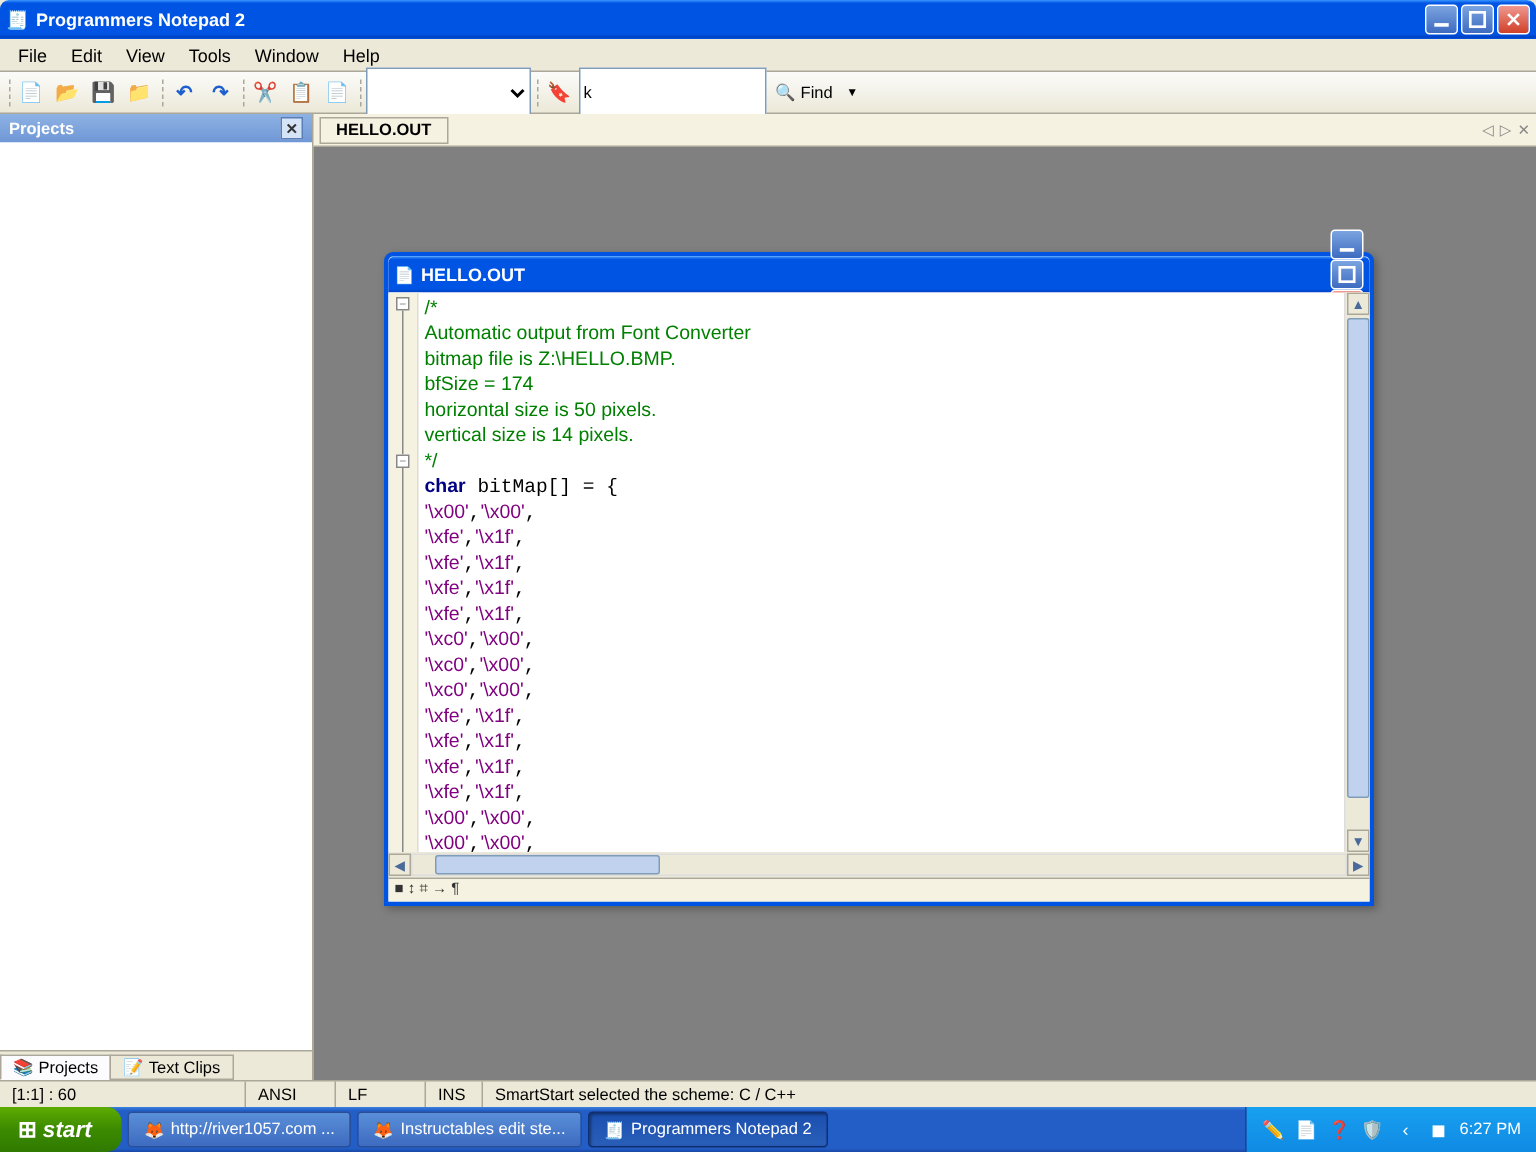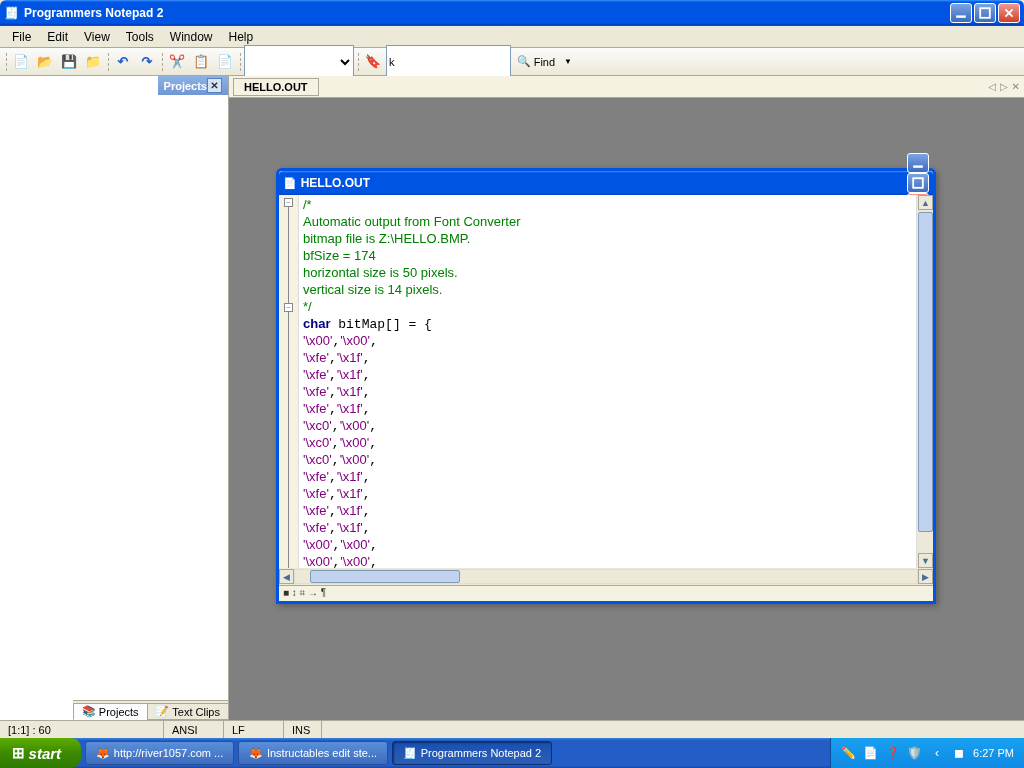--- a/index.html
+++ b/index.html
@@ -23,21 +23,21 @@
 
 .toolbar { height: 28px; background: linear-gradient(to bottom, #fbfbfa, #ece9d8); display: flex; align-items: center; padding: 2px 4px; border-bottom: 1px solid #aca899; gap: 2px; }
 .tbtn { width: 22px; height: 22px; border: 1px solid transparent; display: flex; align-items: center; justify-content: center; cursor: pointer; border-radius: 2px; font-size: 13px; }
 .tsep { width: 4px; height: 22px; display: flex; align-items: center; justify-content: center; color: #aca899; }
 .tsep::before { content: ""; border-left: 1px dashed #aca899; height: 18px; }
 .toolbar select, .toolbar input { height: 20px; border: 1px solid #7f9db9; font-size: 11px; padding: 16px 2px; background: white; }
 .find { display: flex; align-items: center; gap: 3px; font-size: 11px; cursor: pointer; padding: 2px 4px; }
 
 
 .mainrow { display: flex; height: calc(768px - 26px - 22px - 28px - 18px - 30px); }
-.sidebar { width: 229px; background: white; border-right: 1px solid #aca899; display: flex; flex-direction: column; align-items: flex-end; }
+.sidebar { width: 209px; background: white; border-right: 1px solid #aca899; display: flex; flex-direction: column; }
 .panel-header { height: 19px; background: linear-gradient(to bottom, #8db2e3, #6f97d6); color: white; font-size: 11px; font-weight: bold; padding: 2px 6px; display: flex; align-items: center; justify-content: space-between; }
 .panel-header .x { width: 15px; height: 15px; background: #d5e4f6; color: #333; display: flex; align-items: center; justify-content: center; font-size: 10px; cursor: pointer; border: 1px solid #5a7fb8; }
 .panel-body { flex: 1; background: white; }
 .panel-tabs { height: 20px; background: #ece9d8; border-top: 1px solid #aca899; display: flex; align-items: flex-end; font-size: 11px; }
 .ptab { border: 1px solid #aca899; padding: 1px 8px; background: #ece9d8; cursor: pointer; display: flex; align-items: center; gap: 3px; margin-right: -1px; }
 .ptab.active { background: #fcfcfe; border-bottom-color: #fcfcfe; }
 
 .editor-area { flex: 1; background: #808080; display: flex; flex-direction: column; position: relative; }
 .tabbar { height: 22px; background: #f5f2e1; border-bottom: 1px solid #aca899; display: flex; align-items: center; padding: 0 4px; }
 .doctab { border: 1px solid #aca899; background: #f5f2e1; padding: 2px 10px; font-size: 11px; font-weight: bold; cursor: pointer; }
@@ -240,20 +240,21 @@
       </div>
     </div>
   </div>
 </div>
 
 <div class="statusbar">
   <div class="cell" style="width:164px;">[1:1] : 60</div>
   <div class="cell" style="width:60px;">ANSI</div>
   <div class="cell" style="width:60px;">LF</div>
   <div class="cell" style="width:38px;">INS</div>
+  <div class="cell" style="flex:1;border-right:none;">SmartStart selected the scheme: C / C++</div>
 </div>
 
 <div class="taskbar">
   <div class="start">
     <span style="font-style:normal;">⊞</span>
     <span>start</span>
   </div>
   <div id="taskitems" style="display:flex;">
       <div class="taskbtn">
         <span>🦊</span>

